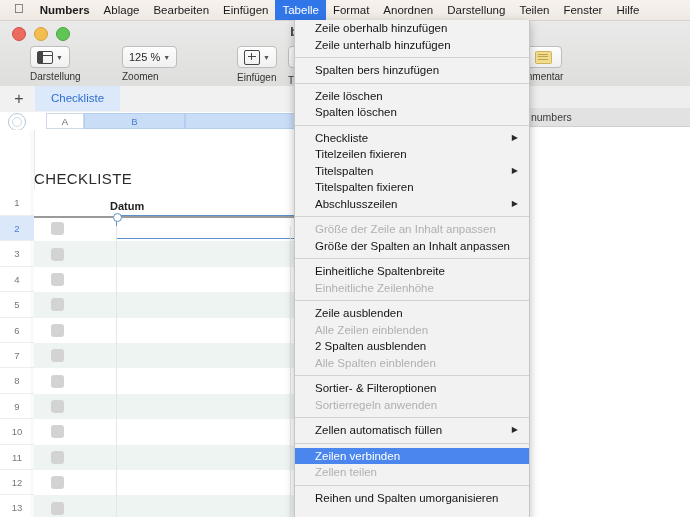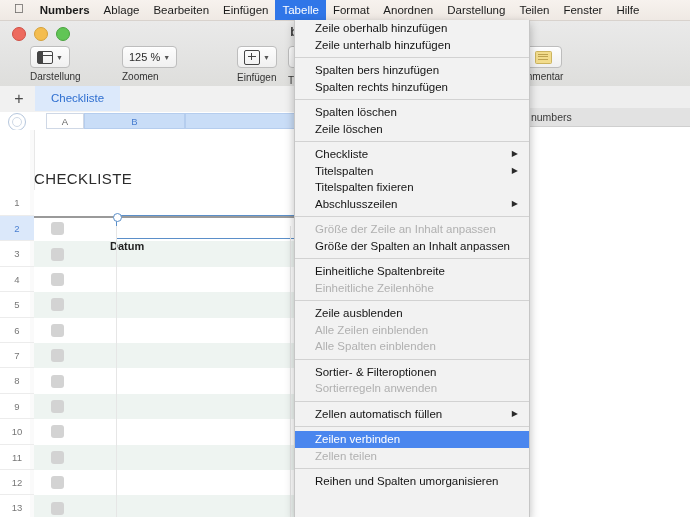--- a/index.html
+++ b/index.html
@@ -114,21 +114,21 @@
   #sheetTitle{
     position:absolute;left:34px;top:40px;font-size:15px;color:#2c2c2c;letter-spacing:.4px;
   }
   .rowband{position:absolute;left:34px;width:656px;box-sizing:border-box;}
   .rowband.alt{background:#eef4f1;}
   .rowband.white{background:#ffffff;}
   .cellsep{position:absolute;width:1px;background:#e6e6e6;}
   .dotsep{position:absolute;height:1px;
     background:repeating-linear-gradient(to right,#d6d6d6 0 2px,transparent 2px 4px);}
   .chk{position:absolute;width:13px;height:13px;background:#d3d3d3;border-radius:3px;}
-  #datumHdr{position:absolute;font-size:11px;font-weight:bold;color:#1f1f1f;margin-top:40px;}
+  #datumHdr{position:absolute;font-size:11px;font-weight:bold;color:#1f1f1f;}
   #hdrRule{position:absolute;height:1.5px;background:#9a9a9a;}
   #selOutline{position:absolute;border:1.6px solid #5b8fc9;box-sizing:border-box;}
   #selHandle{position:absolute;width:7px;height:7px;border-radius:50%;background:#fff;border:1.4px solid #5b8fc9;}
 
   
   #rightPanel{position:absolute;right:0;top:66px;width:170px;height:431px;background:#fff;}
   #rpRow1{position:absolute;left:0;top:0;width:170px;height:22px;background:#eeeeee;border-bottom:1px solid #dcdcdc;}
   #rpRow2{position:absolute;left:0;top:22px;width:170px;height:18px;background:#e2e2e2;border-bottom:1px solid #cfcfcf;}
   .rplabel{position:absolute;font-size:10.5px;color:#3a3a3a;white-space:nowrap;}
 
@@ -317,38 +317,39 @@
   </div>
 
 </div>
 
 <div id="menu">
   <div id="menu-items">
       <div class="mi"><span>Zeile oberhalb hinzufügen</span></div>
       <div class="mi"><span>Zeile unterhalb hinzufügen</span></div>
       <div class="sep"></div>
       <div class="mi"><span>Spalten bers hinzufügen</span></div>
-      <div class="mi"><span>Spalten rechts hinzufügen</span></div>
-      <div class="sep"></div>
+      <div class="sep"></div>
+      <div class="mi"><span>Zeile löschen</span></div>
       <div class="mi"><span>Spalten löschen</span></div>
-      <div class="mi"><span>Zeile löschen</span></div>
       <div class="sep"></div>
       <div class="mi"><span>Checkliste</span><span class="arrow">▶</span></div>
+      <div class="mi"><span>Titelzeilen fixieren</span></div>
       <div class="mi"><span>Titelspalten</span><span class="arrow">▶</span></div>
       <div class="mi"><span>Titelspalten fixieren</span></div>
       <div class="mi"><span>Abschlusszeilen</span><span class="arrow">▶</span></div>
       <div class="sep"></div>
       <div class="mi dis"><span>Größe der Zeile an Inhalt anpassen</span></div>
       <div class="mi"><span>Größe der Spalten an Inhalt anpassen</span></div>
       <div class="sep"></div>
       <div class="mi"><span>Einheitliche Spaltenbreite</span></div>
       <div class="mi dis"><span>Einheitliche Zeilenhöhe</span></div>
       <div class="sep"></div>
       <div class="mi"><span>Zeile ausblenden</span></div>
       <div class="mi dis"><span>Alle Zeilen einblenden</span></div>
+      <div class="mi"><span>2 Spalten ausblenden</span></div>
       <div class="mi dis"><span>Alle Spalten einblenden</span></div>
       <div class="sep"></div>
       <div class="mi"><span>Sortier- &amp; Filteroptionen</span></div>
       <div class="mi dis"><span>Sortierregeln anwenden</span></div>
       <div class="sep"></div>
       <div class="mi"><span>Zellen automatisch füllen</span><span class="arrow">▶</span></div>
       <div class="sep"></div>
       <div class="mi hl"><span>Zeilen verbinden</span></div>
       <div class="mi dis"><span>Zellen teilen</span></div>
       <div class="sep"></div>

